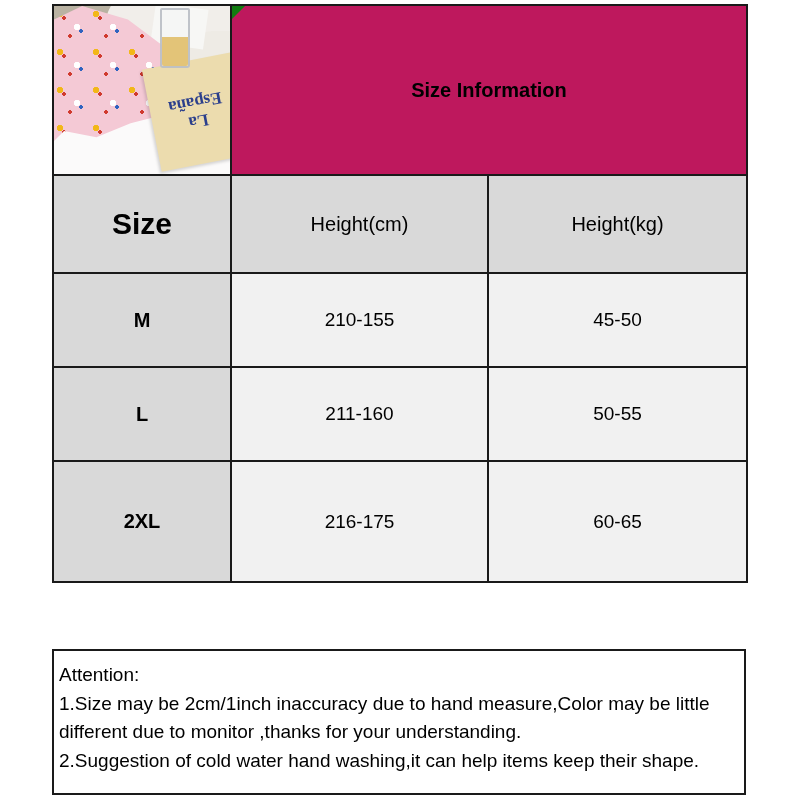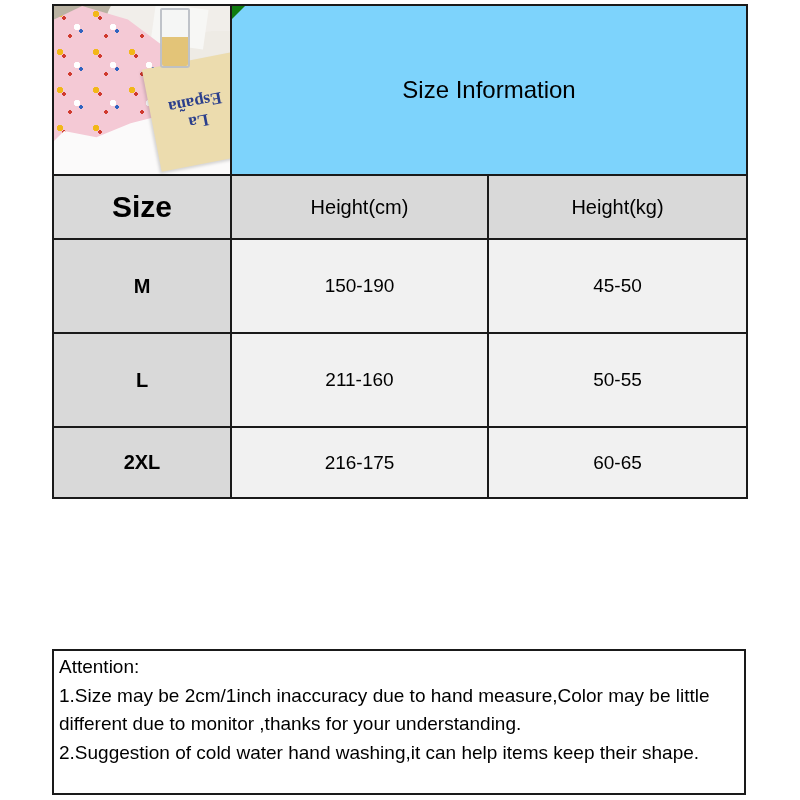--- a/index.html
+++ b/index.html
@@ -17,28 +17,28 @@
   }
   table.size-table td, table.size-table th {
     border:2px solid #1a1a1a; text-align:center; vertical-align:middle;
     overflow:hidden;
   }
   .col-size   { width:178px; }
   .col-height { width:257px; }
   .col-weight { width:259px; }
 
   tr.row-top     { height:168px; }
-  tr.row-header  { height:64px;  }
+  tr.row-header  { height:98px;  }
   tr.row-data    { height:94px;  }
-  tr.row-data:last-child { height:71px; }
+  tr.row-data:last-child { height:121px; }
 
   td.photo-cell { padding:0; background:#b9b2a2; }
   td.title-cell {
-    position:relative; background:#7dd3fc;
-    font-size:24px; font-weight:normal;
+    position:relative; background:#be185d;
+    font-size:20px; font-weight:bold;
   }
   .corner-triangle {
     position:absolute; left:0; top:0; width:0; height:0;
     border-top:13px solid #107c10; border-right:13px solid transparent;
   }
   th.head-size {
     background:#d9d9d9; font-size:30px; font-weight:bold;
   }
   th.head-col {
     background:#d9d9d9; font-size:20px; font-weight:normal;
@@ -47,21 +47,21 @@
     background:#d9d9d9; font-size:20px; font-weight:bold;
   }
   td.value-cell {
     background:#f1f1f1; font-size:19px; font-weight:normal;
   }
 
   
   .attention-box {
     position:absolute; left:52px; top:649px; width:694px; height:146px;
     border:2px solid #1a1a1a; background:#ffffff;
-    padding:2px 5px 0 5px; font-size:19px; line-height:28.5px; text-align:left;
+    padding:10px 5px 0 5px; font-size:19px; line-height:28.5px; text-align:left;
   }
 
   
   .photo { position:relative; width:100%; height:168px; overflow:hidden; background:#b9b2a2; }
   .ph-pillow {
     position:absolute; left:28%; top:-28%; width:100%; height:70%;
     background:#f1eeea; border-radius:50%; transform:rotate(-14deg);
   }
   .ph-side {
     position:absolute; left:72%; top:15%; width:45%; height:60%;
@@ -147,21 +147,21 @@
       </tr>
 
       <tr class="row-header">
         <th class="head-size">Size</th>
         <th class="head-col">Height(cm)</th>
         <th class="head-col">Height(kg)</th>
       </tr>
 
       <tr class="row-data">
         <td class="size-label">M</td>
-        <td class="value-cell">150-190</td>
+        <td class="value-cell">210-155</td>
         <td class="value-cell">45-50</td>
       </tr>
       <tr class="row-data">
         <td class="size-label">L</td>
         <td class="value-cell">211-160</td>
         <td class="value-cell">50-55</td>
       </tr>
       <tr class="row-data">
         <td class="size-label">2XL</td>
         <td class="value-cell">216-175</td>

